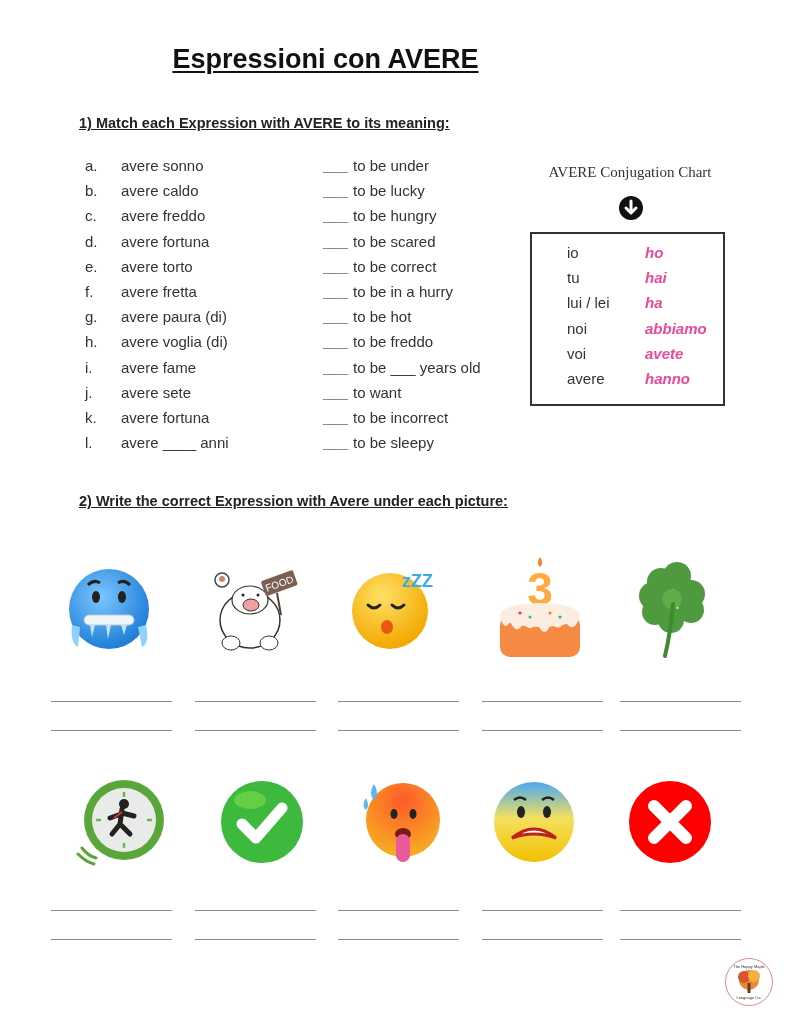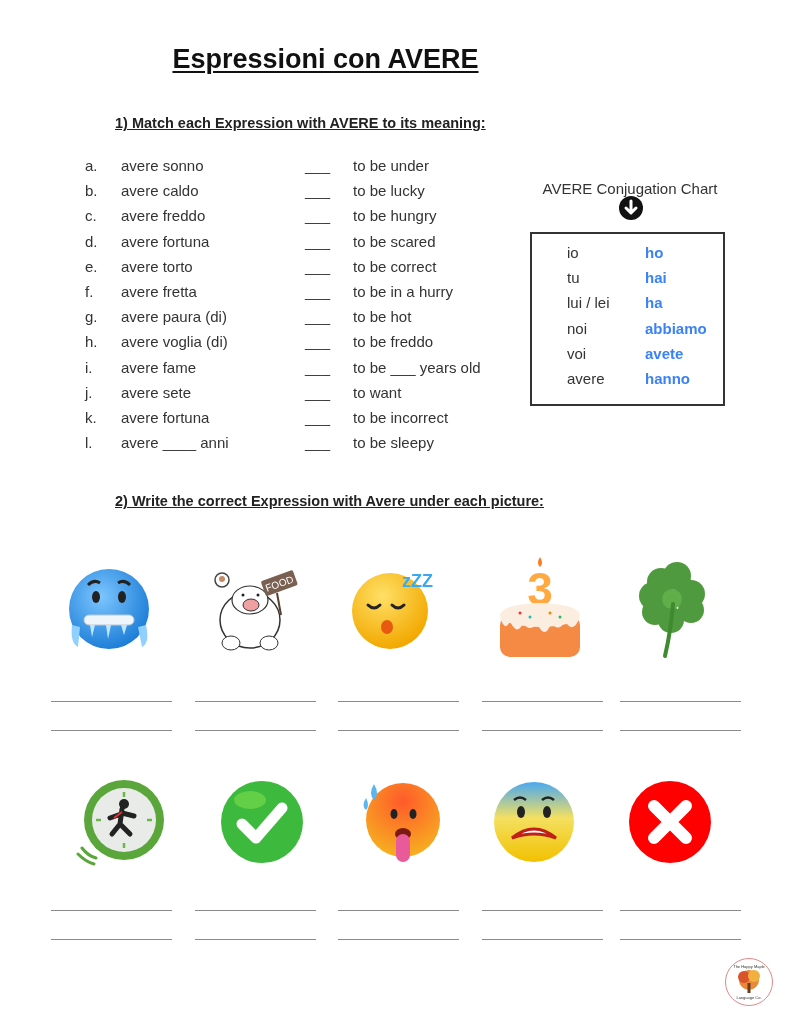--- a/index.html
+++ b/index.html
@@ -1,33 +1,33 @@
 <!DOCTYPE html>
 <html><head>
 <meta charset="utf-8">
 <style>
   html, body { margin:0; padding:0; background:#ffffff; }
   body { width:791px; height:1024px; position:relative; overflow:hidden;
          font-family:"Liberation Sans", sans-serif; color:#222; }
   .abs { position:absolute; }
   .title { left:0; width:651px; top:44px; text-align:center; font-size:27px; font-weight:bold;
            text-decoration:underline; text-underline-offset:3px; text-decoration-thickness:2px; color:#111; }
-  .heading { font-size:14.5px; font-weight:bold; text-decoration:underline; color:#222;margin-left:36px; }
+  .heading { font-size:14.5px; font-weight:bold; text-decoration:underline; color:#222; }
   .match-row { position:absolute; left:0; height:25px; font-size:15px; color:#333; white-space:nowrap; }
   .match-row .letter { position:absolute; left:85px; }
   .match-row .expr { position:absolute; left:121px; }
-  .match-row .blank { position:absolute; left:305px; }
+  .match-row .blank { position:absolute; left:323px;font-weight:bold; }
   .match-row .meaning { position:absolute; left:353px; }
-  .chart-title { left:530px; width:200px; top:180px; text-align:center; font-size:15px; color:#333; }
+  .chart-title { left:530px; width:200px; top:164px; text-align:center; font-size:15px; color:#333;font-family:Liberation Serif, serif; }
   .arrow { left:619px; top:196px; width:24px; height:24px; border-radius:50%; background:#111; }
   .arrow svg { position:absolute; left:0; top:0; }
   .conj-box { left:530px; top:232px; width:195px; height:174px; border:2px solid #333; box-sizing:border-box; }
   .conj-row { position:absolute; left:0; height:25px; font-size:15px; white-space:nowrap; }
   .conj-row .pron { position:absolute; left:35px; color:#333; }
-  .conj-row .verb { position:absolute; left:113px; font-weight:bold; color:#3b82f6; }
+  .conj-row .verb { position:absolute; left:113px; font-weight:bold; color:#ec4899;font-style:italic; }
   .pic { position:absolute; width:90px; height:90px; }
   .line { position:absolute; height:0; border-top:1.5px solid #8a8a8a; width:121px; }
   .logo { left:725px; top:958px; width:46px; height:46px; border-radius:50%; border:1.5px solid #e08a8a;
           background:#fff; overflow:hidden; }
 </style>
 </head>
 <body>
 
 <div class="abs title">Espressioni con AVERE</div>
 

